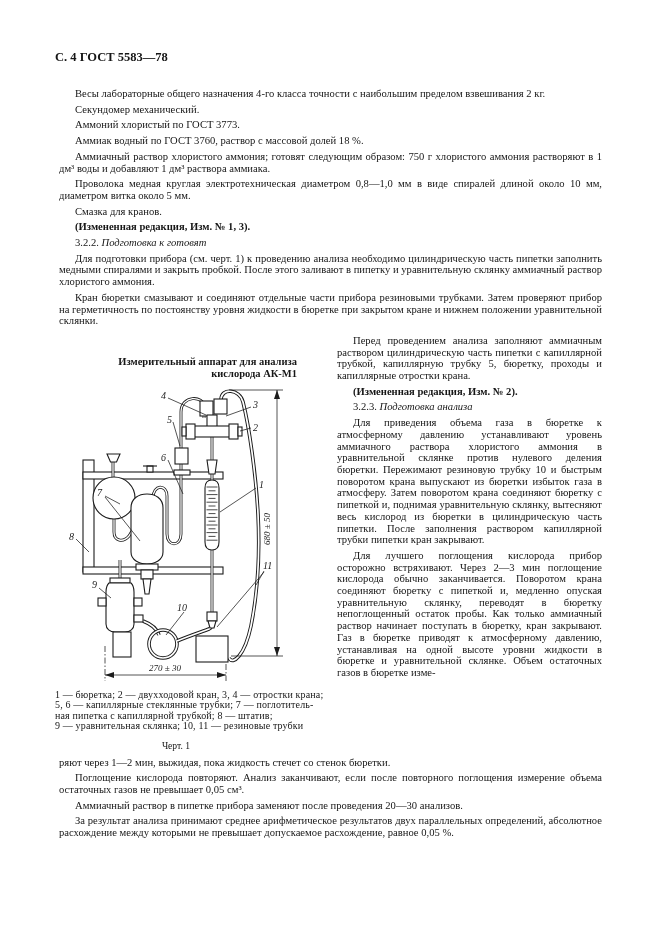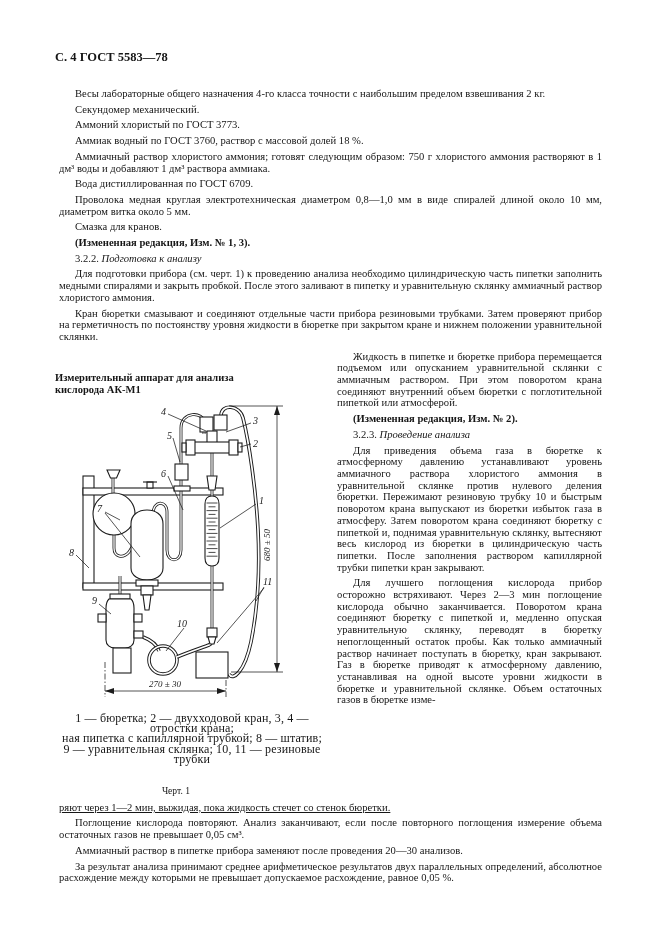--- a/index.html
+++ b/index.html
@@ -6,30 +6,30 @@
   body{
     width:661px;height:936px;
     background:#ffffff;
     font-family:"Liberation Serif", serif;
     color:#161616;
   }
   .page{position:relative;width:615px;height:936px;overflow:hidden;background:#ffffff;}
   .content{position:absolute;left:55px;top:50px;width:551px;}
   .doc-header{font-weight:bold;font-size:12.5px;line-height:14px;margin:0 0 24px 0;}
   p.body-p{margin:4px;font-size:10.6px;line-height:11.7px;text-align:justify;text-indent:16px;}
-  p.noindent{text-indent:0;text-decoration:underline;}
+  p.noindent{text-indent:0;}
   p.bold-p{font-weight:bold;}
   .sect-title{font-style:italic;}
   .columns{display:flex;margin-top:3px;}
   .col-fig{width:278px;flex:none;}
   .col-text{flex:1;min-width:0;}
-  .fig-title{font-weight:bold;font-size:10.5px;line-height:12.5px;text-align:left;width:242px;margin:25px 0 0 0;}
+  .fig-title{font-weight:bold;font-size:10.5px;line-height:12.5px;text-align:right;width:242px;margin:25px 0 0 0;}
   svg.diagram{display:block;margin:3px 0 0 8px;}
-  .legend{width:274px;text-align:center;font-size:12px;line-height:10.4px;margin-top:11px;letter-spacing:.15px;}
-  .fig-caption{width:242px;text-align:center;font-size:9.6px;margin-top:20px;}
+  .legend{width:274px;font-size:10px;line-height:10.4px;margin-top:4px;letter-spacing:.15px;}
+  .fig-caption{width:242px;text-align:center;font-size:9.6px;margin-top:8px;}
   .bottom-block{margin-top:6px;}
   
   .ln{stroke:#1c1c1c;stroke-width:1.1;fill:none;}
   .vessel{stroke:#1c1c1c;stroke-width:1.1;fill:#ffffff;}
   .tube-o{stroke:#1c1c1c;stroke-width:2.9;fill:none;}
   .tube-i{stroke:#ffffff;stroke-width:1.3;fill:none;}
   .rub-o{stroke:#1c1c1c;stroke-width:3.6;fill:none;}
   .rub-i{stroke:#ffffff;stroke-width:1.7;fill:none;}
   .thin{stroke:#1c1c1c;stroke-width:.75;fill:none;}
   .dash{stroke:#1c1c1c;stroke-width:.75;fill:none;stroke-dasharray:6 2 1.5 2;}
@@ -44,25 +44,24 @@
 <div class="page">
   <div class="content">
 
     <div class="doc-header">С. 4 ГОСТ 5583—78</div>
 
     <p class="body-p">Весы лабораторные общего назначения 4-го класса точности с наибольшим пределом взвешивания 2 кг.</p>
     <p class="body-p">Секундомер механический.</p>
     <p class="body-p">Аммоний хлористый по ГОСТ 3773.</p>
     <p class="body-p">Аммиак водный по ГОСТ 3760, раствор с массовой долей 18 %.</p>
     <p class="body-p">Аммиачный раствор хлористого аммония; готовят следующим образом: 750 г хлористого аммония растворяют в 1 дм³ воды и добавляют 1 дм³ раствора аммиака.</p>
-    <p class="body-p">Вода дистиллированная по ГОСТ 6709.</p>
     <p class="body-p">Проволока медная круглая электротехническая  диаметром 0,8—1,0 мм в виде спиралей длиной около 10 мм, диаметром витка около 5 мм.</p>
     <p class="body-p">Смазка для кранов.</p>
     <p class="body-p bold-p">(Измененная редакция, Изм. № 1, 3).</p>
-    <p class="body-p"><span>3.2.2.</span>&nbsp;<span class="sect-title">Подготовка к анализу</span></p>
+    <p class="body-p"><span>3.2.2.</span>&nbsp;<span class="sect-title">Подготовка к готовят</span></p>
     <p class="body-p">Для подготовки прибора (см. черт. 1) к проведению анализа необходимо цилиндрическую часть пипетки заполнить медными спиралями и закрыть пробкой. После этого заливают в пипетку и уравнительную склянку аммиачный раствор хлористого аммония.</p>
     <p class="body-p">Кран бюретки смазывают и соединяют отдельные части прибора резиновыми трубками. Затем проверяют прибор на герметичность по постоянству уровня жидкости в бюретке при закрытом кране и нижнем положении уравнительной склянки.</p>
 
     <div class="columns">
 
       <div class="col-fig">
         <div class="fig-title">
           <div>Измерительный аппарат для анализа</div>
           <div>кислорода АК-М1</div>
         </div>
@@ -204,30 +203,31 @@
             <text class="callout" x="34" y="112">7</text>
             <text class="callout" x="6" y="156">8</text>
             <text class="callout" x="29" y="204">9</text>
             <text class="callout" x="114" y="227">10</text>
             <text class="callout" x="200" y="185">11</text>
           </g>
         </svg>
 
         <div class="legend">
           <div>1 — бюретка; 2 — двухходовой кран, 3, 4 — отростки крана;</div>
+          <div>5, 6 — капиллярные стеклянные трубки; 7 — поглотитель-</div>
           <div>ная пипетка с капиллярной трубкой;  8 — штатив;</div>
           <div>9 — уравнительная склянка; 10, 11 — резиновые трубки</div>
         </div>
         <div class="fig-caption">Черт. 1</div>
       </div>
 
       <div class="col-text">
-        <p class="body-p">Жидкость в пипетке и бюретке прибора перемещается подъемом или опусканием уравнительной склянки с аммиачным раствором. При этом поворотом крана соединяют внутренний объем бюретки с поглотительной пипеткой или атмосферой.</p>
+        <p class="body-p">Перед проведением анализа заполняют аммиачным раствором цилиндрическую часть пипетки с капиллярной трубкой, капиллярную трубку 5, бюретку, проходы и капиллярные отростки крана.</p>
         <p class="body-p bold-p">(Измененная редакция, Изм. № 2).</p>
-        <p class="body-p"><span>3.2.3.</span>&nbsp;<span class="sect-title">Проведение анализа</span></p>
+        <p class="body-p"><span>3.2.3.</span>&nbsp;<span class="sect-title">Подготовка анализа</span></p>
         <p class="body-p">Для приведения объема газа в бюретке к атмосферному давлению устанавливают уровень аммиачного раствора хлористого аммония в уравнительной склянке против нулевого деления бюретки. Пережимают резиновую трубку 10 и быстрым поворотом крана выпускают из бюретки избыток газа в атмосферу. Затем поворотом крана соединяют бюретку с пипеткой и, поднимая уравнительную склянку, вытесняют весь кислород из бюретки  в цилиндрическую часть пипетки. После заполнения раствором капиллярной трубки пипетки кран закрывают.</p>
         <p class="body-p">Для лучшего поглощения кислорода прибор осторожно встряхивают. Через 2—3 мин поглощение кислорода обычно заканчивается. Поворотом крана соединяют бюретку с пипеткой и, медленно опуская уравнительную склянку, переводят в бюретку непоглощенный остаток пробы. Как только аммиачный раствор начинает поступать в бюретку, кран закрывают. Газ в бюретке приводят к атмосферному давлению, устанавливая на одной высоте уровни жидкости в бюретке и уравнительной склянке. Объем остаточных газов в бюретке изме-</p>
       </div>
     </div>
 
     <div class="bottom-block">
       <p class="body-p noindent">ряют через 1—2 мин, выжидая, пока жидкость стечет со стенок бюретки.</p>
       <p class="body-p">Поглощение кислорода повторяют. Анализ заканчивают, если после повторного поглощения измерение объема остаточных газов не превышает 0,05 см³.</p>
       <p class="body-p">Аммиачный раствор в пипетке прибора заменяют после проведения 20—30 анализов.</p>
       <p class="body-p">За результат анализа принимают среднее арифметическое результатов двух параллельных определений, абсолютное расхождение между которыми не превышает допускаемое расхождение, равное 0,05 %.</p>

